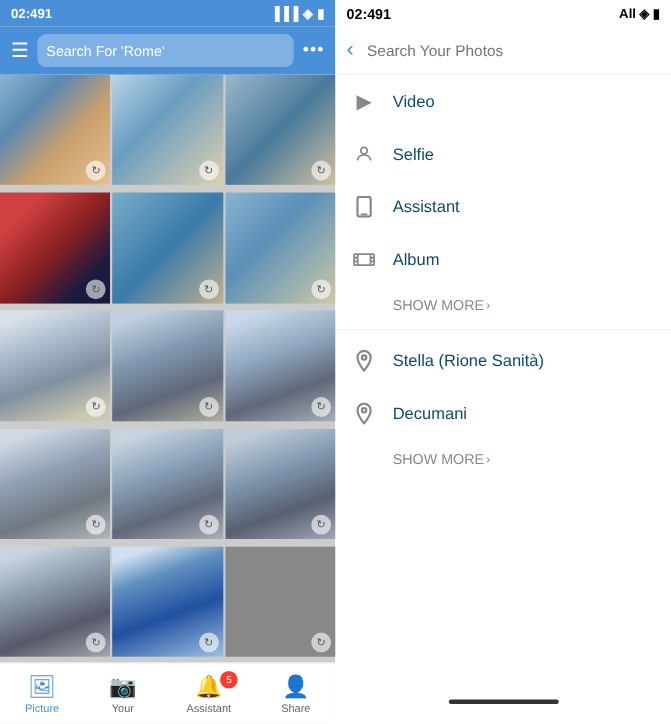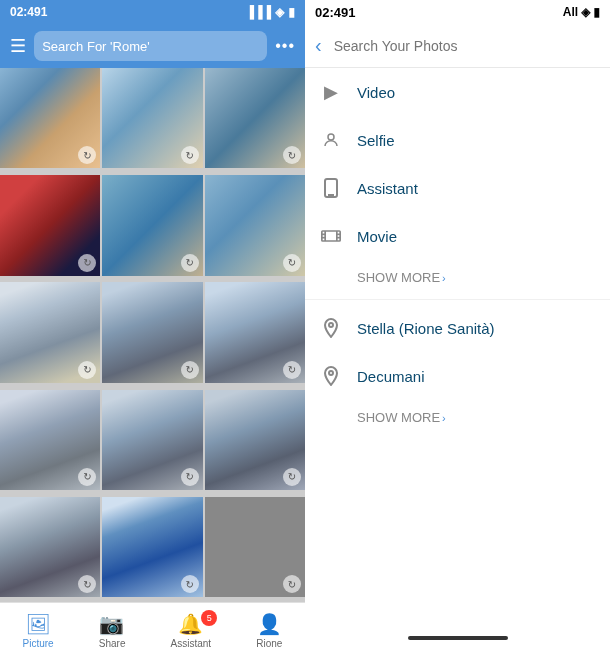--- a/index.html
+++ b/index.html
@@ -348,30 +348,30 @@
       </div>
   </div>
 
   <div class="bottom-nav">
     <div class="nav-item active">
       <span class="nav-icon">🖼</span>
       <span>Picture</span>
     </div>
     <div class="nav-item">
       <span class="nav-icon">📷</span>
-      <span>Share</span>
+      <span>Your</span>
     </div>
     <div class="nav-item" style="position:relative;">
       <span class="nav-icon">🔔</span>
       <span class="badge">5</span>
       <span>Assistant</span>
     </div>
     <div class="nav-item">
       <span class="nav-icon">👤</span>
-      <span>Rione</span>
+      <span>Share</span>
     </div>
   </div>
 
 </div>
 
 <div class="right-panel">
 
   <div class="right-status-bar">
     <span class="time">02:491</span>
     <div class="status-right">
@@ -415,21 +415,21 @@
         <svg width="20" height="16" viewBox="0 0 24 18" fill="none" stroke="#888" stroke-width="2">
             <rect x="1" y="3" width="22" height="12" rx="1"></rect>
             <line x1="5" y1="3" x2="5" y2="15"></line>
             <line x1="19" y1="3" x2="19" y2="15"></line>
             <line x1="1" y1="7" x2="5" y2="7"></line>
             <line x1="19" y1="7" x2="23" y2="7"></line>
             <line x1="1" y1="11" x2="5" y2="11"></line>
             <line x1="19" y1="11" x2="23" y2="11"></line>
           </svg>
       </div>
-      <span class="suggestion-text">Movie</span>
+      <span class="suggestion-text">Album</span>
     </div>
 
     <div class="show-more-btn">
       <span>SHOW MORE</span>
       <span class="chevron">›</span>
     </div>
 
     <div class="section-divider"></div>
 
     <div class="location-section">

